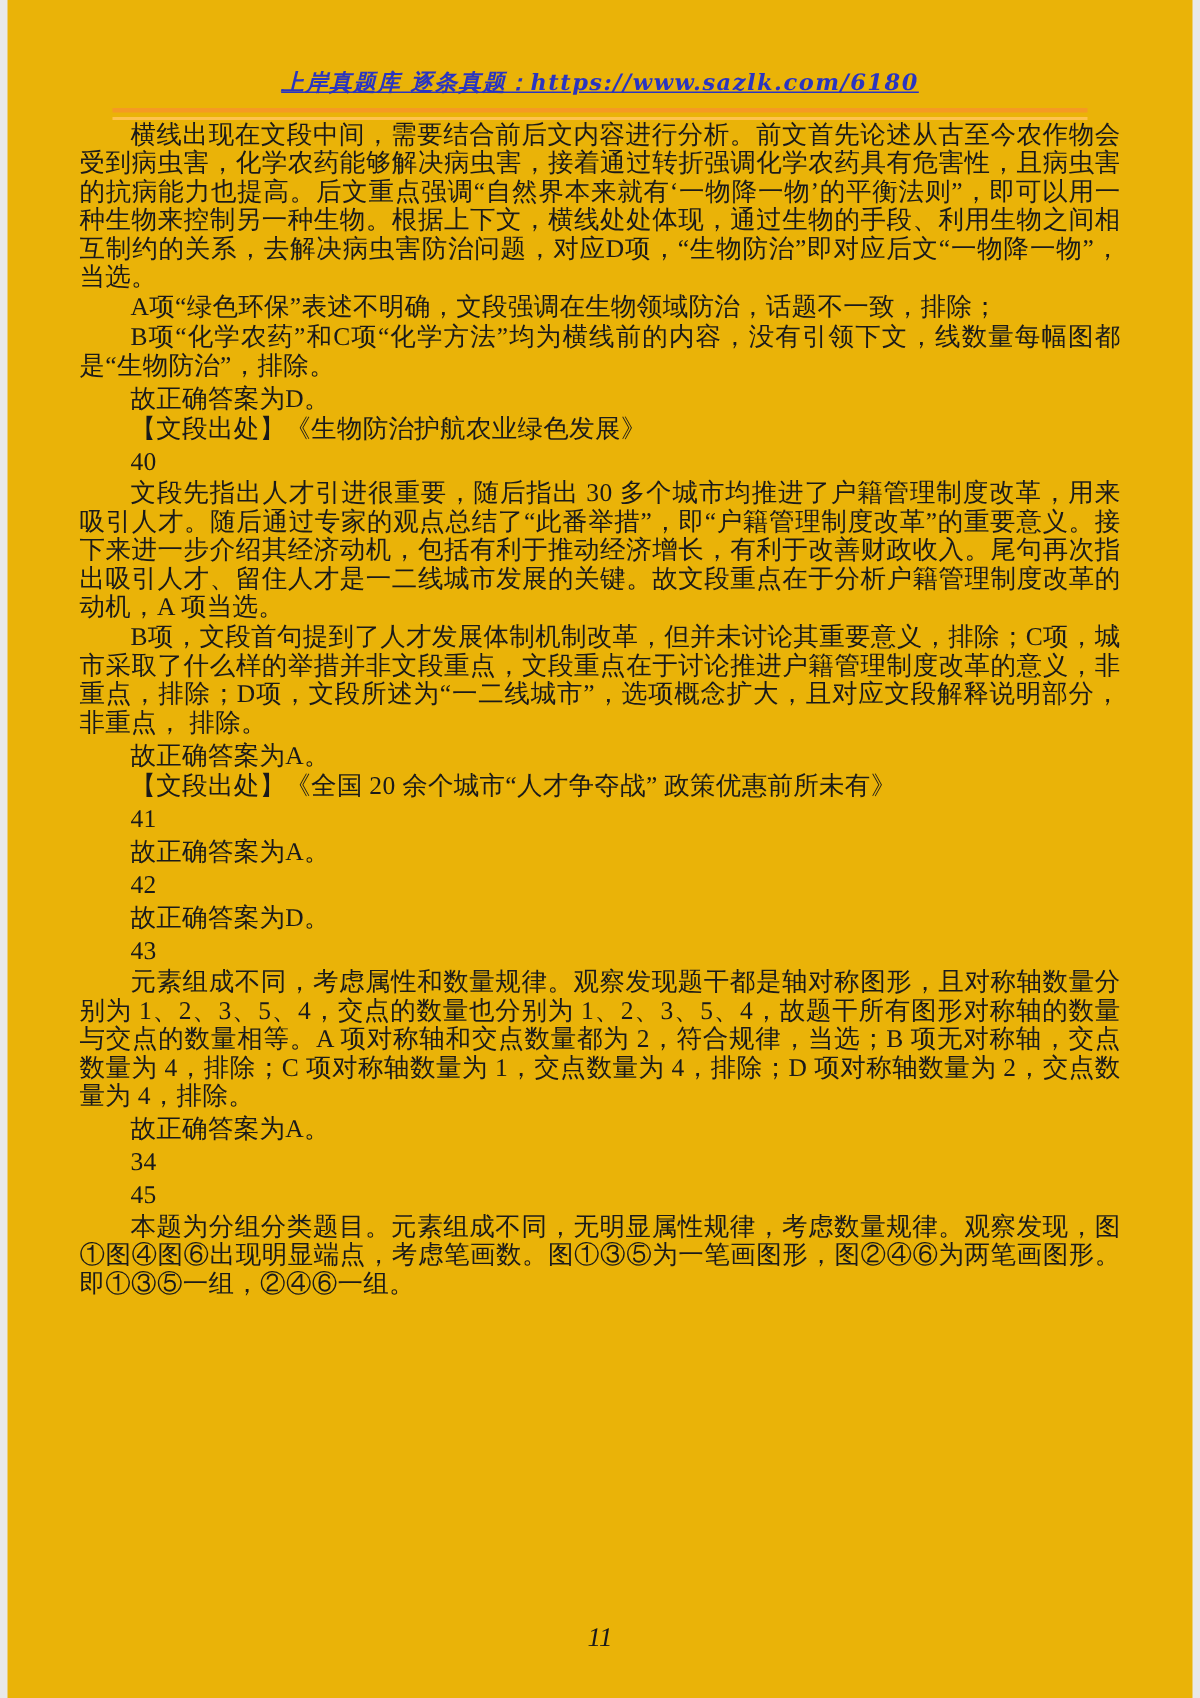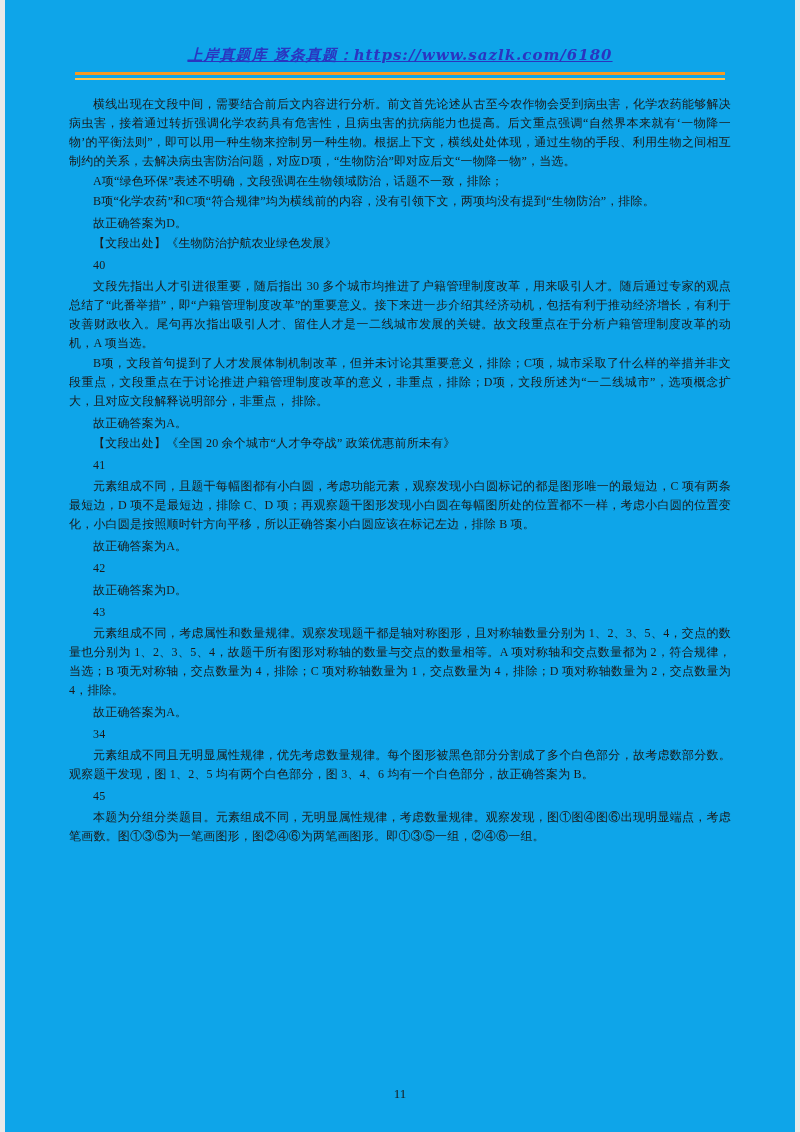--- a/index.html
+++ b/index.html
@@ -6,21 +6,21 @@
   html, body { width: 800px; }
   body {
     font-family: "Liberation Serif", "DejaVu Serif", serif;
     background: #d8d8d8;
   }
   .page {
     position: relative;
     width: 800px;
     height: 1132px;
     margin: 0 auto;
-    background: #0ea5e9;
+    background: #eab308;
     border-left: 5px solid #e9e9e9;
     border-right: 5px solid #e9e9e9;
     overflow: hidden;
   }
   .header {
     padding-top: 46px;
     text-align: center;
   }
   .header-link {
     display: inline-block;
@@ -30,75 +30,73 @@
     font-size: 15px;
     color: #2a35c0;
     text-decoration: underline;
     cursor: pointer;
     letter-spacing: 1px;
   }
   .rule { margin: 0 70px; }
   .rule-thick { height: 3px; background: #f59a23; margin-top: 7px; }
   .rule-thin  { height: 2px; background: #ffc34d; margin-top: 3px; }
   .body-text {
-    margin-top: 15px;
-    padding: 0 64px;
+    padding: 0 48px;
     text-align: justify;
     color: #1a1a1a;
-    font-size: 12px;
+    font-size: 17px;
     line-height: 19px;
     letter-spacing: 0.2px;
   }
   .para { text-indent: 2em; margin-bottom: 1px; }
   .para.number { margin-top: 3px; margin-bottom: 2px; }
   .para.answer { margin-top: 3px; }
   .footer {
     position: absolute;
     bottom: 30px;
     left: 0;
     width: 100%;
     text-align: center;
   }
   .page-number {
-    font-size: 13px;
+    font-size: 18px;
     color: #1a1a1a;
+    font-style: italic;
   }
 </style>
 </head>
 <body>
 
 <div class="page">
 
   <div class="header">
     <a class="header-link">上岸真题库  逐条真题：https://www.sazlk.com/6180</a>
     <div class="rule rule-thick"></div>
     <div class="rule rule-thin"></div>
   </div>
 
   <div class="body-text" id="doc-body">
       <p class="para body">横线出现在文段中间，需要结合前后文内容进行分析。前文首先论述从古至今农作物会受到病虫害，化学农药能够解决病虫害，接着通过转折强调化学农药具有危害性，且病虫害的抗病能力也提高。后文重点强调“自然界本来就有‘一物降一物’的平衡法则”，即可以用一种生物来控制另一种生物。根据上下文，横线处处体现，通过生物的手段、利用生物之间相互制约的关系，去解决病虫害防治问题，对应D项，“生物防治”即对应后文“一物降一物”，当选。</p>
       <p class="para body">A项“绿色环保”表述不明确，文段强调在生物领域防治，话题不一致，排除；</p>
-      <p class="para body">B项“化学农药”和C项“符合规律”均为横线前的内容，没有引领下文，两项均没有提到“生物防治”，排除。</p>
+      <p class="para body">B项“化学农药”和C项“化学方法”均为横线前的内容，没有引领下文，线数量每幅图都是“生物防治”，排除。</p>
       <p class="para answer">故正确答案为D。</p>
       <p class="para source">【文段出处】《生物防治护航农业绿色发展》</p>
       <p class="para number">40</p>
       <p class="para body">文段先指出人才引进很重要，随后指出 30 多个城市均推进了户籍管理制度改革，用来吸引人才。随后通过专家的观点总结了“此番举措”，即“户籍管理制度改革”的重要意义。接下来进一步介绍其经济动机，包括有利于推动经济增长，有利于改善财政收入。尾句再次指出吸引人才、留住人才是一二线城市发展的关键。故文段重点在于分析户籍管理制度改革的动机，A 项当选。</p>
       <p class="para body">B项，文段首句提到了人才发展体制机制改革，但并未讨论其重要意义，排除；C项，城市采取了什么样的举措并非文段重点，文段重点在于讨论推进户籍管理制度改革的意义，非重点，排除；D项，文段所述为“一二线城市”，选项概念扩大，且对应文段解释说明部分，非重点， 排除。</p>
       <p class="para answer">故正确答案为A。</p>
       <p class="para source">【文段出处】《全国 20 余个城市“人才争夺战” 政策优惠前所未有》</p>
       <p class="para number">41</p>
-      <p class="para body">元素组成不同，且题干每幅图都有小白圆，考虑功能元素，观察发现小白圆标记的都是图形唯一的最短边，C 项有两条最短边，D 项不是最短边，排除 C、D 项；再观察题干图形发现小白圆在每幅图所处的位置都不一样，考虑小白圆的位置变化，小白圆是按照顺时针方向平移，所以正确答案小白圆应该在标记左边，排除 B 项。</p>
       <p class="para answer">故正确答案为A。</p>
       <p class="para number">42</p>
       <p class="para answer">故正确答案为D。</p>
       <p class="para number">43</p>
       <p class="para body">元素组成不同，考虑属性和数量规律。观察发现题干都是轴对称图形，且对称轴数量分别为 1、2、3、5、4，交点的数量也分别为 1、2、3、5、4，故题干所有图形对称轴的数量与交点的数量相等。A 项对称轴和交点数量都为 2，符合规律，当选；B 项无对称轴，交点数量为 4，排除；C 项对称轴数量为 1，交点数量为 4，排除；D 项对称轴数量为 2，交点数量为 4，排除。</p>
       <p class="para answer">故正确答案为A。</p>
       <p class="para number">34</p>
-      <p class="para body">元素组成不同且无明显属性规律，优先考虑数量规律。每个图形被黑色部分分割成了多个白色部分，故考虑数部分数。观察题干发现，图 1、2、5 均有两个白色部分，图 3、4、6 均有一个白色部分，故正确答案为 B。</p>
       <p class="para number">45</p>
       <p class="para body">本题为分组分类题目。元素组成不同，无明显属性规律，考虑数量规律。观察发现，图①图④图⑥出现明显端点，考虑笔画数。图①③⑤为一笔画图形，图②④⑥为两笔画图形。即①③⑤一组，②④⑥一组。</p>
     </div>
 
   <div class="footer">
     <span class="page-number">11</span>
   </div>
 
 </div>
 

